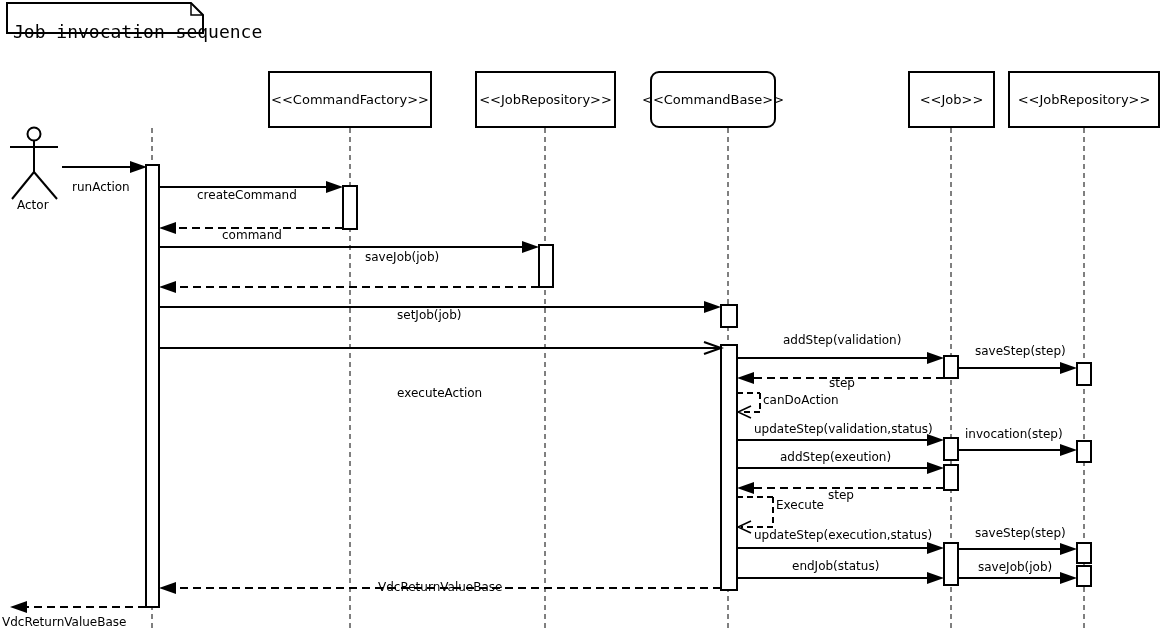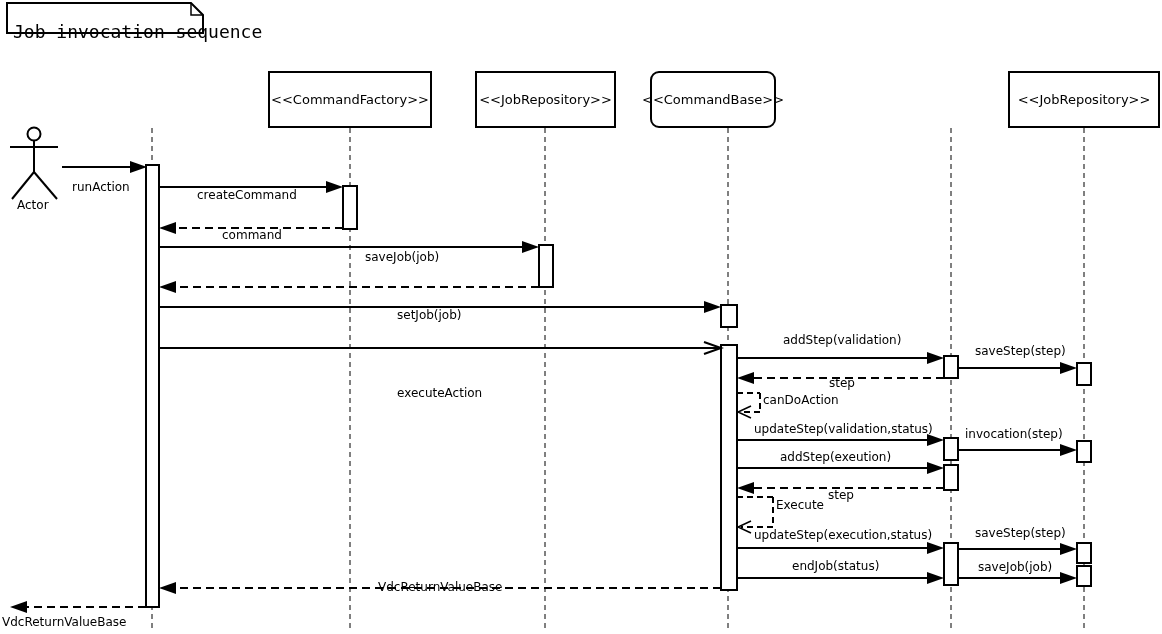--- a/index.html
+++ b/index.html
@@ -133,20 +133,23 @@
 
   <div class="lifeline-head" style="left:268px;width:164px;">
       <span>&lt;&lt;CommandFactory&gt;&gt;</span>
     </div>
   <div class="lifeline-head" style="left:475px;width:141px;">
       <span>&lt;&lt;JobRepository&gt;&gt;</span>
     </div>
   <div class="lifeline-head" style="left:650px;width:126px;border-radius:9px;">
       <span>&lt;&lt;CommandBase&gt;&gt;</span>
     </div>
+  <div class="lifeline-head" style="left:908px;width:87px;">
+      <span>&lt;&lt;Job&gt;&gt;</span>
+    </div>
   <div class="lifeline-head" style="left:1008px;width:152px;">
       <span>&lt;&lt;JobRepository&gt;&gt;</span>
     </div>
 
   <span class="actor-label">Actor</span>
 
   <span class="msg" style="left:72px;top:181px;">runAction</span>
   <span class="msg" style="left:197px;top:189px;">createCommand</span>
   <span class="msg" style="left:222px;top:229px;">command</span>
   <span class="msg" style="left:365px;top:251px;">saveJob(job)</span>

